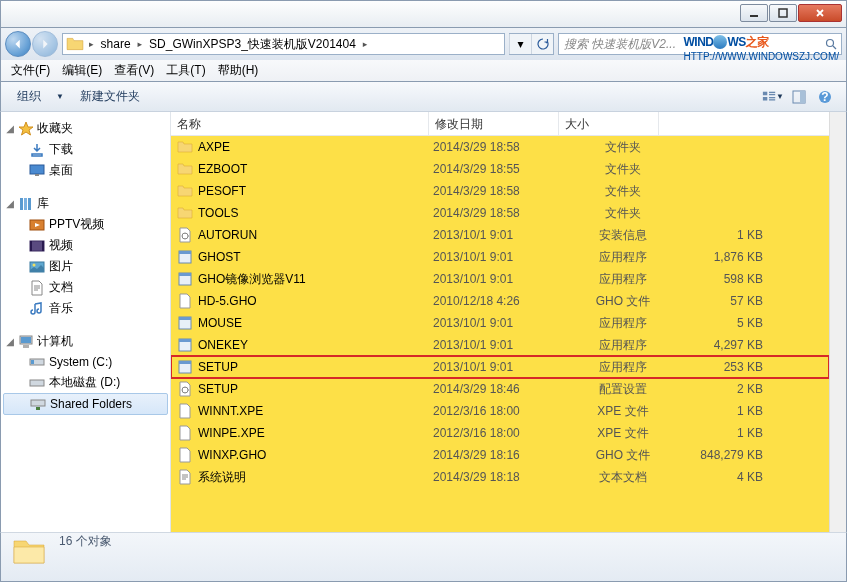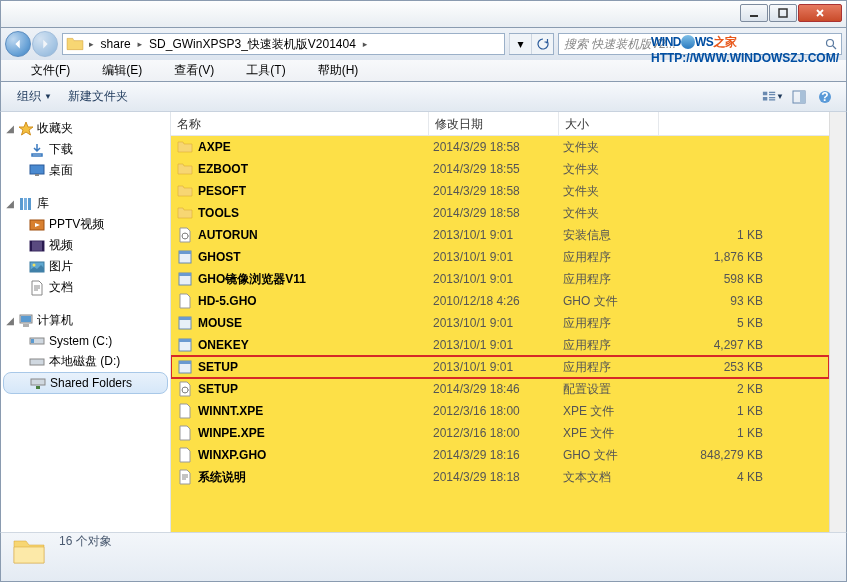--- a/index.html
+++ b/index.html
@@ -25,49 +25,49 @@
     .addrbtns .ab { width: 22px; display: flex; align-items: center; justify-content: center; background: #f0f4f8; border-left: 1px solid #ccd5e0; cursor: pointer; }
     .searchbox { width: 284px; height: 22px; border: 1px solid #9bb0c8; background: #fff; display: flex; align-items: center; position: relative; }
     .searchbox .ph { color: #888; padding-left: 5px; flex: 1; font-style: italic; }
     .searchbox .sicon { width: 20px; display: flex; align-items: center; justify-content: center; }
     .watermark { position: absolute; right: 2px; top: -2px; font-weight: bold; font-size: 16px; letter-spacing: -0.5px; pointer-events: none; }
     .wm-blue { color: #004ea2; }
     .wm-orange { color: #e8581c; text-align: center; }
     
     
     .menubar { height: 22px; background: linear-gradient(#f8f9fb,#eef1f5); border: 1px solid #8a9bb0; border-top: none; display: flex; align-items: center; padding: 0 4px; }
-    .menuitem { padding: 2px 6px; cursor: pointer; margin-left: 20px; }
+    .menuitem { padding: 2px 6px; cursor: pointer; }
     
     
     .toolbar { height: 30px; background: linear-gradient(#f7f9fc,#e2e9f1); border-left: 1px solid #8a9bb0; border-right: 1px solid #8a9bb0; border-bottom: 1px solid #c8d2de; display: flex; align-items: center; padding: 0 8px; color: #1e395b; }
-    .toolbtn { padding: 3px 8px; cursor: pointer; display: flex; align-items: center; gap: 3px; }
+    .toolbtn { padding: 3px 8px; cursor: pointer; display: flex; align-items: center; gap: 15px; }
     .toolbar .spacer { flex: 1; }
     .toolicon { width: 22px; height: 22px; display: flex; align-items: center; justify-content: center; cursor: pointer; margin: 0 2px; border-radius: 2px; }
     
     
     .main { display: flex; height: 420px; border-left: 1px solid #8a9bb0; border-right: 1px solid #8a9bb0; }
     .sidebar { width: 170px; background: #fff; border-right: 1px solid #e0e5eb; overflow-y: auto; padding: 6px 0; }
     .sbgroup { margin-bottom: 12px; }
     .sbhdr { display: flex; align-items: center; padding: 2px 4px; cursor: pointer; gap: 3px; }
     .sbitem { display: flex; align-items: center; padding: 2px 4px 2px 28px; cursor: pointer; gap: 4px; }
-    .sbitem.selected { background: linear-gradient(#e8f1fb,#d6e7f9); border: 1px solid #a8c8e8; border-radius: 8px; margin: 0 2px; padding-left: 26px; }
+    .sbitem.selected { background: linear-gradient(#e8f1fb,#d6e7f9); border: 1px solid #a8c8e8; border-radius: 2px; margin: 0 2px; padding-left: 26px; }
     .tw { color: #7a7a7a; font-size: 10px; width: 10px; text-align: center; }
     .sbicon { width: 16px; height: 16px; flex-shrink: 0; }
     
     
     .filepane { flex: 1; display: flex; flex-direction: column; background: #fde047; }
     .colhdr { height: 24px; display: flex; border-bottom: 1px solid #e5e8ec; background: #fff; }
     .col { padding: 4px 6px; border-right: 1px solid #e5e8ec; color: #333; cursor: pointer; }
     .filelist { flex: 1; overflow-y: auto; }
     .filerow { display: flex; height: 22px; align-items: center; padding-left: 6px; cursor: pointer; }
     .filerow.highlighted { outline: 2px solid #d62828; outline-offset: -1px; }
     .ficon { width: 16px; height: 16px; margin-right: 5px; flex-shrink: 0; }
-    .fname { flex: 0 0 235px; overflow: hidden; white-space: nowrap; font-weight: bold; }
+    .fname { flex: 0 0 235px; overflow: hidden; white-space: nowrap; }
     .fdate { flex: 0 0 130px; color: #555; }
-    .ftype { flex: 0 0 120px; color: #555; }
+    .ftype { flex: 0 0 120px; color: #555; text-align: center; }
     .fsize { flex: 0 0 90px; text-align: right; padding-right: 10px; color: #555; }
     
     
     .statusbar { height: 50px; background: linear-gradient(#f3f6fa,#e4ebf3); border: 1px solid #8a9bb0; border-top: 1px solid #d0d8e2; display: flex; align-items: flex-start; padding: 0 10px; gap: 12px; }
     .statusicon { width: 36px; height: 36px; }
     .statustext { color: #4a5a70; }
     
     
     .foldericon { fill: #f7d673; stroke: #d4a030; stroke-width: 0.5; }
     
@@ -129,21 +129,21 @@
   <div class="searchbox">
     <span class="ph">搜索 快速装机版V2...</span>
     <span class="sicon">
         <svg width="12" height="12" viewBox="0 0 12 12">
           <circle cx="5" cy="5" r="3.5" fill="none" stroke="#5a7aa0" stroke-width="1.2"></circle>
           <path d="M8 8l3 3" stroke="#5a7aa0" stroke-width="1.2"></path>
         </svg>
       </span>
     <div class="watermark">
       <span class="wm-blue">WIND</span><span style="display:inline-block;width:14px;height:14px;border-radius:50%;background:linear-gradient(#7fc0e8,#2a7ac0);vertical-align:middle;"></span><span class="wm-blue">WS</span><span class="wm-orange">之家</span>
-      <div style="font-size:12px;color:#004ea2;font-weight:bold;letter-spacing:0;">HTTP://WWW.WINDOWSZJ.COM/</div>
+      <div style="font-size:10px;color:#004ea2;font-weight:normal;letter-spacing:0;">HTTP://WWW.WINDOWSZJ.COM/</div>
     </div>
   </div>
 </div>
 
 <div class="menubar">
   <div class="menuitem">文件(F)</div>
   <div class="menuitem">编辑(E)</div>
   <div class="menuitem">查看(V)</div>
   <div class="menuitem">工具(T)</div>
   <div class="menuitem">帮助(H)</div>
@@ -238,20 +238,26 @@
           </svg>
           <span>图片</span>
         </div>
       <div class="sbitem">
           <svg class="sbicon" viewBox="0 0 16 16">
             <path d="M3 1h7l3 3v11H3z" fill="#fff" stroke="#888"></path>
             <path d="M5 6h6M5 8h6M5 10h4" stroke="#888"></path>
           </svg>
           <span>文档</span>
         </div>
+      <div class="sbitem">
+          <svg class="sbicon" viewBox="0 0 16 16">
+            <path d="M6 3v8a2 2 0 1 1-2-2M6 3l6-1v8a2 2 0 1 1-2-2" fill="none" stroke="#3a7ac0" stroke-width="1.5"></path>
+          </svg>
+          <span>音乐</span>
+        </div>
     </div>
     <div class="sbgroup">
       <div class="sbhdr">
           <span class="tw">◢</span>
           <svg class="sbicon" viewBox="0 0 16 16">
             <rect x="2" y="2" width="12" height="8" fill="#d0d8e0" stroke="#888"></rect>
             <rect x="3" y="3" width="10" height="6" fill="#5a9ad0"></rect>
             <rect x="5" y="11" width="6" height="3" fill="#b0b0b0"></rect>
           </svg>
           <span>计算机</span>
@@ -353,21 +359,21 @@
           <span class="ftype">应用程序</span>
           <span class="fsize">598 KB</span>
         </div>
         <div class="filerow">
           <svg class="ficon" viewBox="0 0 16 16">
             <path d="M3 1h7l3 3v11H3z" fill="#fff" stroke="#999"></path>
           </svg>
           <span class="fname">HD-5.GHO</span>
           <span class="fdate">2010/12/18 4:26</span>
           <span class="ftype">GHO 文件</span>
-          <span class="fsize">93 KB</span>
+          <span class="fsize">57 KB</span>
         </div>
         <div class="filerow">
           <svg class="ficon" viewBox="0 0 16 16">
             <rect x="2" y="2" width="12" height="12" fill="#e8f0f8" stroke="#6a8ab0"></rect>
             <rect x="2" y="2" width="12" height="3" fill="#6a9ad0"></rect>
           </svg>
           <span class="fname">MOUSE</span>
           <span class="fdate">2013/10/1 9:01</span>
           <span class="ftype">应用程序</span>
           <span class="fsize">5 KB</span>

